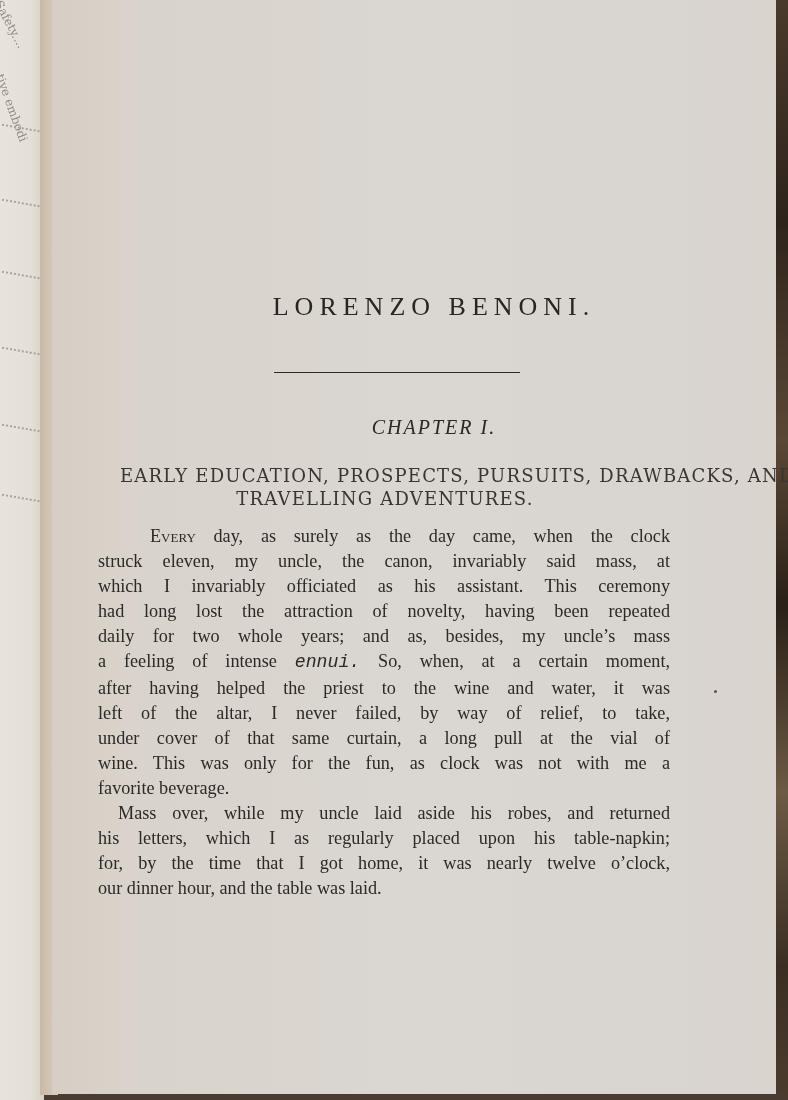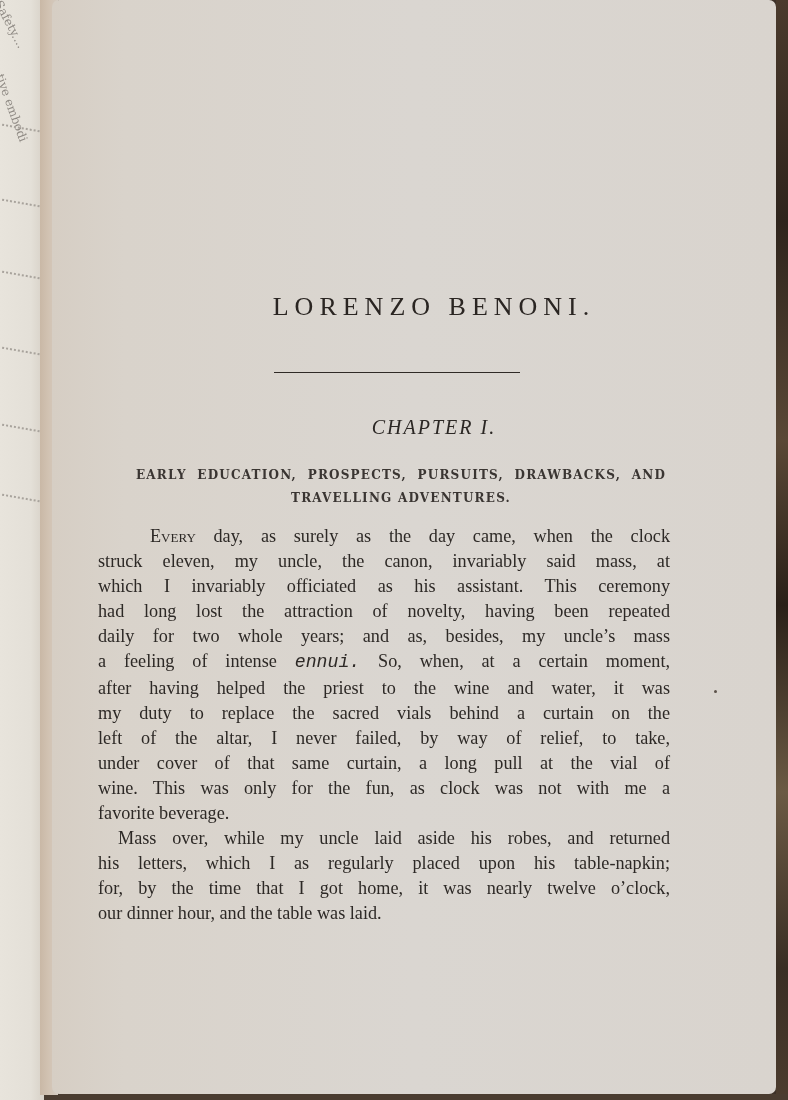--- a/index.html
+++ b/index.html
@@ -30,42 +30,41 @@
     border-bottom:2px dotted #a8a39c; transform:rotate(10deg);
   }
   .gutter {
     position:absolute; left:40px; top:0; width:18px; height:1095px;
     background:linear-gradient(90deg,#c9b8a6 0%,#d2c3b3 50%,#d3cac0 100%);
   }
   .page {
     position:absolute; left:52px; top:0; width:724px; height:1094px;
     background:linear-gradient(90deg,#d6cec4 0%,#d9d3cb 10%,#dad6d1 50%,#d9d4ce 100%);
     color:#2b2724;
-    border-radius:7px;
   }
   .title {
     position:absolute; left:0; width:100%; top:292px;
     text-align:center; font-size:26px; letter-spacing:6px;
     font-family:"Liberation Serif", serif; color:#2a2522;
     padding-left:40px; box-sizing:border-box;
   }
   .rule {
     position:absolute; left:222px; top:372px; width:246px; height:0;
     border-top:1.5px solid #2f2a26;
   }
   .chapter {
     position:absolute; left:0; width:100%; top:416px;
     text-align:center; font-size:20px; letter-spacing:2px;
     font-family:"Liberation Serif", serif; padding-left:40px; box-sizing:border-box;font-style:italic;
   }
   .subtitle {
     position:absolute; left:68px; width:530px; top:464px;
-    text-align:center; font-size:12px; letter-spacing:1.2px;
-    font-family:"DejaVu Serif", serif; font-weight:bold;
-    line-height:23px; color:#3a3532;margin-left:16px;
+    text-align:center; font-size:18px; letter-spacing:1.2px;
+    font-family:"DejaVu Serif", serif; font-weight:normal;
+    line-height:23px; color:#3a3532;
   }
   .body-text {
     position:absolute; left:46px; top:524px; width:572px;
     font-family:"Liberation Serif", serif; font-size:18.2px; line-height:25.1px;
     color:#2d2926;
   }
   .line { display:block; white-space:nowrap; text-align:justify; text-align-last:justify; }
   .line.last { text-align-last:left;font-family:Liberation Serif, serif; }
   .indent { padding-left:26px; }
   .sc { font-variant:small-caps;margin-left:26px; }
@@ -100,21 +99,20 @@
   </div>
 
   <div class="body-text">
     <span class="line indent"><span class="sc">Every</span><span> day, as surely as the day came, when the clock</span></span>
     <span class="line">struck eleven, my uncle, the canon, invariably said mass, at</span>
     <span class="line">which I invariably officiated as his assistant.  This ceremony</span>
     <span class="line">had long lost the attraction of novelty, having been repeated</span>
     <span class="line">daily for two whole years; and as, besides, my uncle’s mass</span>
     <span class="line"><span>a feeling of intense </span><em>ennui.</em><span>  So, when, at a certain moment,</span></span>
     <span class="line">after having helped the priest to the wine and water, it was</span>
-    <span class="line">my duty to replace the sacred vials behind a curtain on the</span>
     <span class="line">left of the altar, I never failed, by way of relief, to take,</span>
     <span class="line">under cover of that same curtain, a long pull at the vial of</span>
     <span class="line">wine.  This was only for the fun, as clock was not with me a</span>
     <span class="line last">favorite beverage.</span>
     <span class="line indent" style="padding-left:20px;">Mass over, while my uncle laid aside his robes, and returned</span>
     <span class="line">his letters, which I as regularly placed upon his table-napkin;</span>
     <span class="line">for, by the time that I got home, it was nearly twelve o’clock,</span>
     <span class="line last">our dinner hour, and the table was laid.</span>
   </div>
   <div class="speck"></div>

